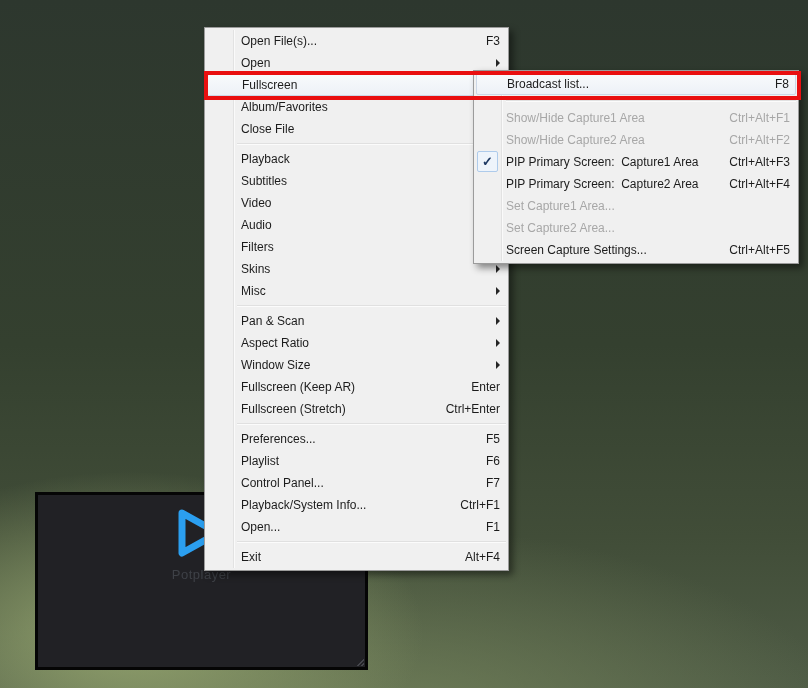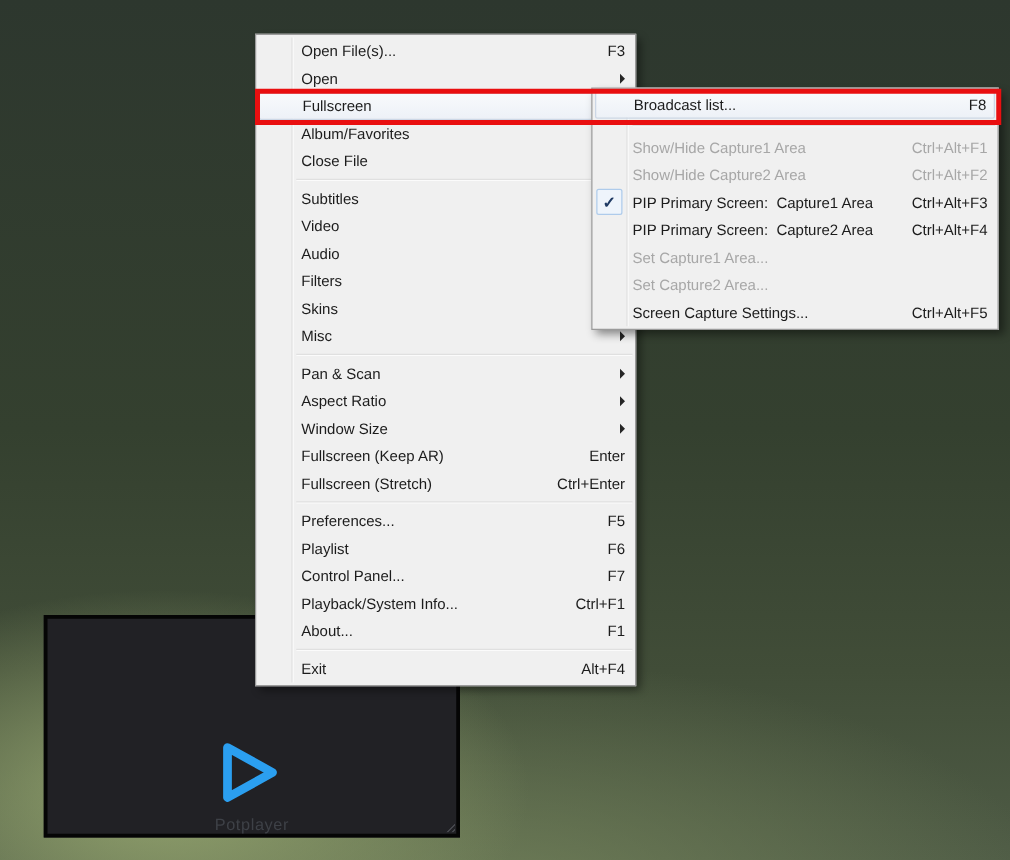--- a/index.html
+++ b/index.html
@@ -9,21 +9,21 @@
     background:
       radial-gradient(ellipse 420px 230px at 16% 92%, rgba(150,166,112,.95) 0%, rgba(150,166,112,0) 70%),
       radial-gradient(ellipse 640px 280px at 48% 106%, rgba(119,134,92,.8) 0%, rgba(119,134,92,0) 72%),
       linear-gradient(180deg,#2d372e 0%,#34402f 50%,#414d38 78%,#4f5c46 100%);
   }
 
   
   .player-window{
     position:absolute;left:35px;top:492px;width:333px;height:178px;
     background:#212125;border:3px solid #050505;box-sizing:border-box;
-    display:flex;flex-direction:column;align-items:center;justify-content:flex-end;
+    display:flex;flex-direction:column;align-items:center;justify-content:flex-start;
     z-index:1;
   }
   .logo-wrap{display:flex;flex-direction:column;align-items:center;margin-top:10px;}
   .logo-text{font-size:13px;color:#3e4147;margin-top:6px;letter-spacing:.5px;}
   .resize-grip{
     position:absolute;right:1px;bottom:1px;width:10px;height:10px;
     background:repeating-linear-gradient(135deg,#45464c 0 1px,transparent 1px 3px);
     clip-path:polygon(100% 0,100% 100%,0 100%);
   }
 
@@ -80,38 +80,39 @@
     <div class="resize-grip"></div>
   </div>
 
   <div class="menu main-menu">
       <div class="row"><span class="label">Open File(s)...</span><span class="shortcut">F3</span></div>
       <div class="row"><span class="label">Open</span><span class="arrow"></span></div>
       <div class="row hl"><span class="label">Fullscreen</span><span class="arrow"></span></div>
       <div class="row"><span class="label">Album/Favorites</span><span class="arrow"></span></div>
       <div class="row"><span class="label">Close File</span><span class="shortcut">F4</span></div>
       <div class="separator"></div>
+      <div class="row"><span class="label">Playback</span><span class="arrow"></span></div>
       <div class="row"><span class="label">Subtitles</span><span class="arrow"></span></div>
       <div class="row"><span class="label">Video</span><span class="arrow"></span></div>
       <div class="row"><span class="label">Audio</span><span class="arrow"></span></div>
       <div class="row"><span class="label">Filters</span><span class="arrow"></span></div>
       <div class="row"><span class="label">Skins</span><span class="arrow"></span></div>
       <div class="row"><span class="label">Misc</span><span class="arrow"></span></div>
       <div class="separator"></div>
       <div class="row"><span class="label">Pan &amp; Scan</span><span class="arrow"></span></div>
       <div class="row"><span class="label">Aspect Ratio</span><span class="arrow"></span></div>
       <div class="row"><span class="label">Window Size</span><span class="arrow"></span></div>
       <div class="row"><span class="label">Fullscreen (Keep AR)</span><span class="shortcut">Enter</span></div>
       <div class="row"><span class="label">Fullscreen (Stretch)</span><span class="shortcut">Ctrl+Enter</span></div>
       <div class="separator"></div>
       <div class="row"><span class="label">Preferences...</span><span class="shortcut">F5</span></div>
       <div class="row"><span class="label">Playlist</span><span class="shortcut">F6</span></div>
       <div class="row"><span class="label">Control Panel...</span><span class="shortcut">F7</span></div>
       <div class="row"><span class="label">Playback/System Info...</span><span class="shortcut">Ctrl+F1</span></div>
-      <div class="row"><span class="label">About...</span><span class="shortcut">F1</span></div>
+      <div class="row"><span class="label">Open...</span><span class="shortcut">F1</span></div>
       <div class="separator"></div>
       <div class="row"><span class="label">Exit</span><span class="shortcut">Alt+F4</span></div>
     </div>
 
   <div class="menu sub-menu">
       <div class="row hl"><span class="label">Broadcast list...</span><span class="shortcut">F8</span></div>
       <div class="separator"></div>
       <div class="row disabled"><span class="label">Show/Hide Capture1 Area</span><span class="shortcut">Ctrl+Alt+F1</span></div>
       <div class="row disabled"><span class="label">Show/Hide Capture2 Area</span><span class="shortcut">Ctrl+Alt+F2</span></div>
       <div class="row"><span class="check">✓</span><span class="label">PIP Primary Screen:  Capture1 Area</span><span class="shortcut">Ctrl+Alt+F3</span></div>

